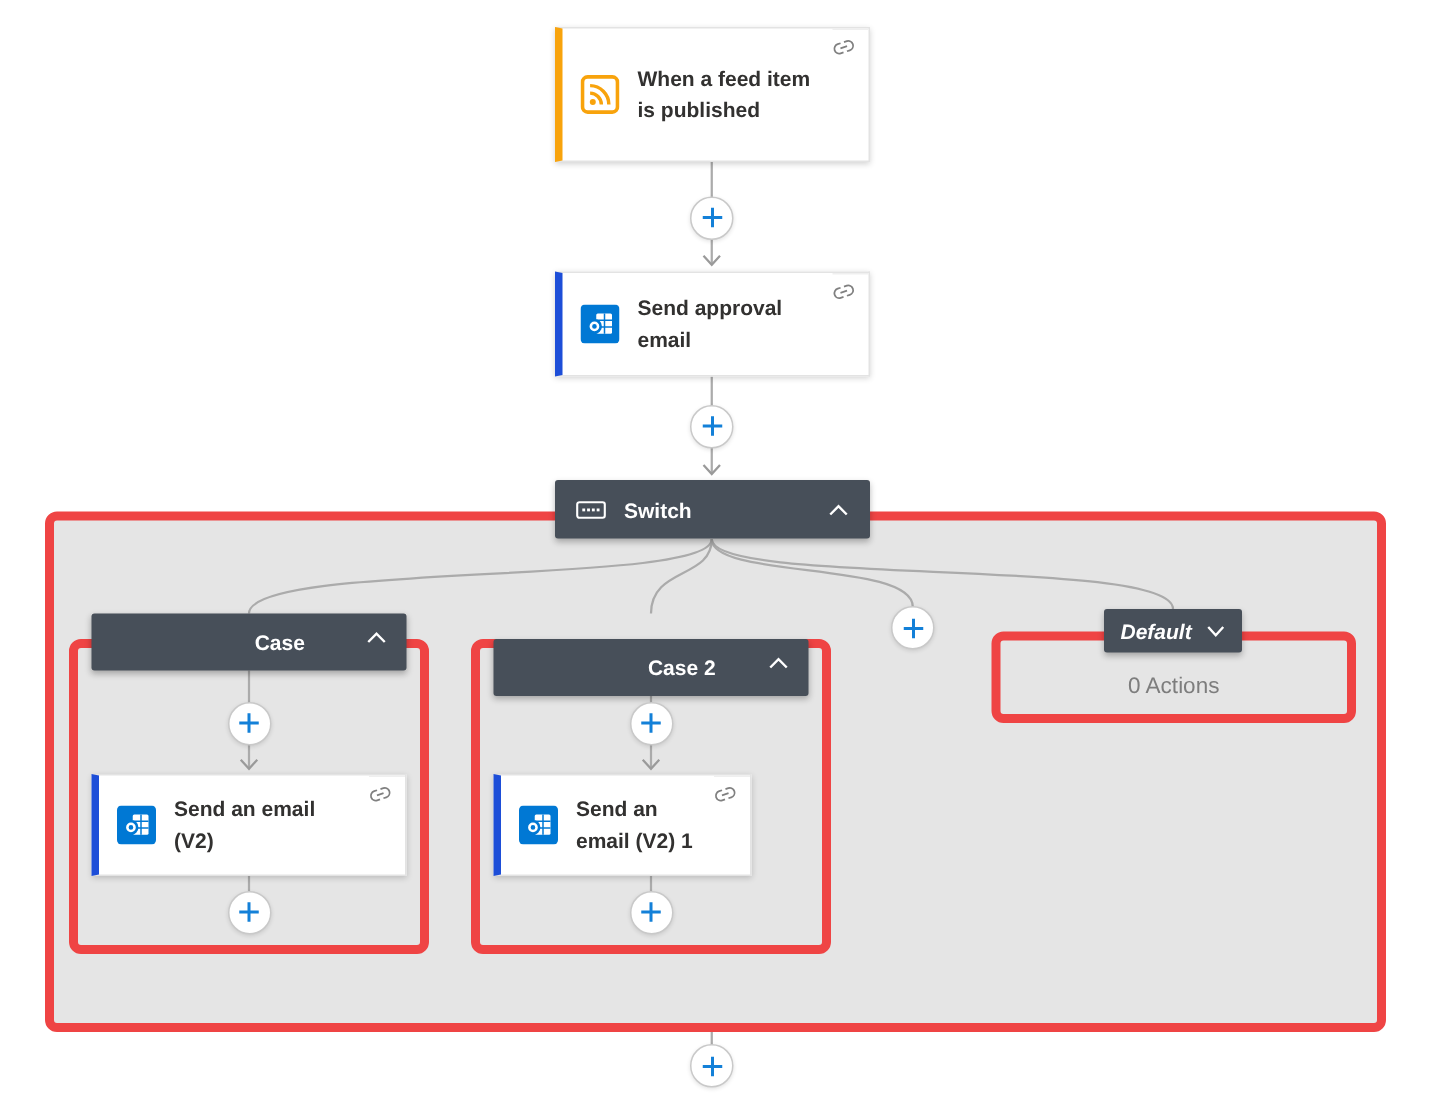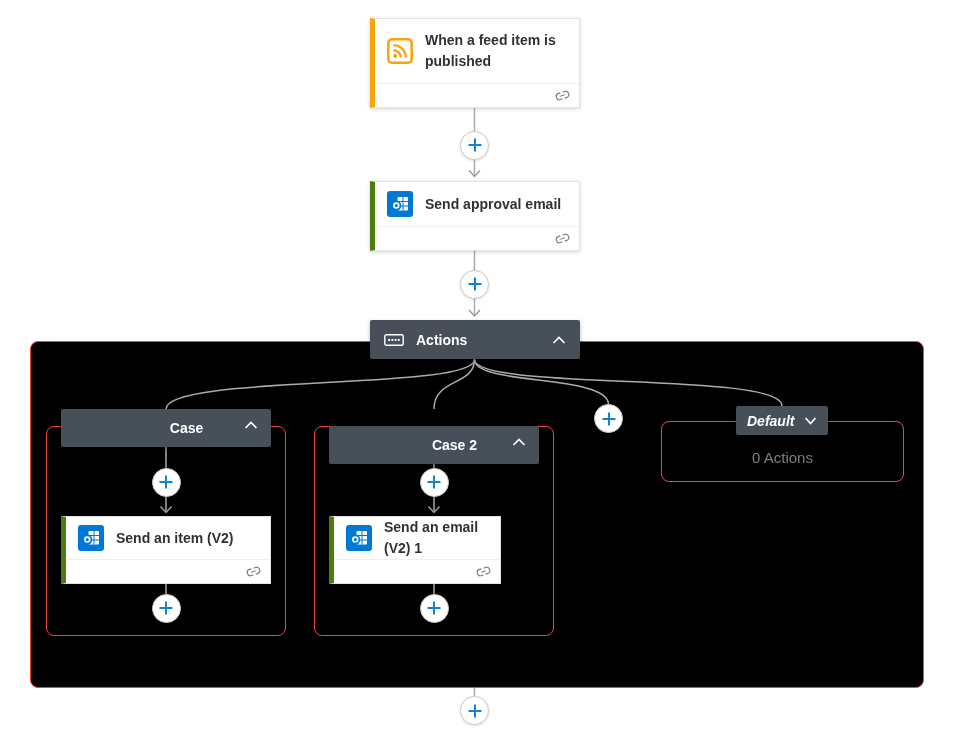--- a/index.html
+++ b/index.html
@@ -10,22 +10,22 @@
     position: relative;
     width: 954px;
     height: 741px;
     background: #ffffff;
     overflow: hidden;
   }
 
   
   .scope {
     position: absolute;
-    background: #000000;
-    border: 1px solid #ef4444;
+    background: #e5e5e5;
+    border: 6px solid #ef4444;
     border-radius: 8px;
   }
   .outer-scope  { left: 30px;  top: 341px; width: 894px; height: 347px; }
   .case1-scope  { left: 46px;  top: 426px; width: 240px; height: 210px; }
   .case2-scope  { left: 314px; top: 426px; width: 240px; height: 210px; }
   .default-box  {
     left: 661px; top: 421px; width: 243px; height: 61px;
     display: flex; align-items: center; justify-content: center;
     padding-top: 12px;
   }
@@ -39,25 +39,25 @@
   .conn  { stroke: #ababab; stroke-width: 1.5; fill: none; }
   .arrow { stroke: #9a9a9a; stroke-width: 1.5; fill: none; }
 
   
   .card {
     position: absolute;
     background: #ffffff;
     border: 1px solid #e3e3e3;
     box-shadow: 0 1px 4px rgba(0,0,0,.18);
     display: flex;
-    flex-direction: column;
+    flex-direction: row;
     cursor: pointer;
   }
   .accent-orange { border-left: 5px solid #F8A30C; }
-  .accent-blue   { border-left: 5px solid #4d7c0f; }
+  .accent-blue   { border-left: 5px solid #1d4ed8; }
 
   .trigger-card { left: 370px; top: 18px;  width: 210px; height: 90px; }
   .approval-card{ left: 370px; top: 181px; width: 210px; height: 70px; }
   .email-card-1 { left: 61px;  top: 516px; width: 210px; height: 68px; }
   .email-card-2 { left: 329px; top: 516px; width: 172px; height: 68px; }
 
   .card-main {
     flex: 1;
     display: flex;
     align-items: center;
@@ -240,21 +240,21 @@
   <div class="scope-header switch-header">
     <span class="icon">
       <svg width="20" height="12" viewBox="0 0 20 12">
         <rect x="0.8" y="0.8" width="18.4" height="10.4" rx="1.5" fill="none" stroke="#fff" stroke-width="1.4"></rect>
         <rect x="4.2" y="5" width="1.9" height="1.9" fill="#fff"></rect>
         <rect x="7.4" y="5" width="1.9" height="1.9" fill="#fff"></rect>
         <rect x="10.6" y="5" width="1.9" height="1.9" fill="#fff"></rect>
         <rect x="13.8" y="5" width="1.9" height="1.9" fill="#fff"></rect>
       </svg>
     </span>
-    <span class="hdr-label">Actions</span>
+    <span class="hdr-label">Switch</span>
     <span class="spacer"></span>
     <span class="chevron">
       <svg width="14" height="8" viewBox="0 0 14 8">
         <path d="M1.5 7 L7 1.5 L12.5 7" fill="none" stroke="#fff" stroke-width="1.6"></path>
       </svg>
     </span>
   </div>
 
   <div class="scope-header case1-header">
     <div class="case-header-inner">
@@ -299,21 +299,21 @@
         <svg width="26" height="26" viewBox="0 0 26 26">
           <rect width="26" height="26" rx="3" fill="#0078D4"></rect>
           <rect x="10.5" y="6" width="10.5" height="13.5" rx="1" fill="#fff"></rect>
           <line x1="10.5" y1="10.5" x2="21" y2="10.5" stroke="#0078D4" stroke-width="1"></line>
           <line x1="10.5" y1="15" x2="21" y2="15" stroke="#0078D4" stroke-width="1"></line>
           <line x1="16" y1="6" x2="16" y2="19.5" stroke="#0078D4" stroke-width="1"></line>
           <circle cx="9.3" cy="14.6" r="5" fill="#0078D4"></circle>
           <circle cx="9.3" cy="14.6" r="2.4" fill="none" stroke="#fff" stroke-width="1.7"></circle>
         </svg>
       </span>
-      <span class="card-title">Send an item (V2)</span>
+      <span class="card-title">Send an email (V2)</span>
     </div>
     <div class="card-footer">
       <span class="icon link-badge">
         <svg width="15" height="11" viewBox="0 0 15 11">
           <path d="M6.3 2.3 H4.3 a3.2 3.2 0 0 0 0 6.4 H6.3" fill="none" stroke="#6b6b6b" stroke-width="1.2"></path>
           <path d="M8.7 2.3 h2 a3.2 3.2 0 0 1 0 6.4 h-2" fill="none" stroke="#6b6b6b" stroke-width="1.2"></path>
           <line x1="5.2" y1="5.5" x2="9.8" y2="5.5" stroke="#6b6b6b" stroke-width="1.2"></line>
         </svg>
       </span>
     </div>

